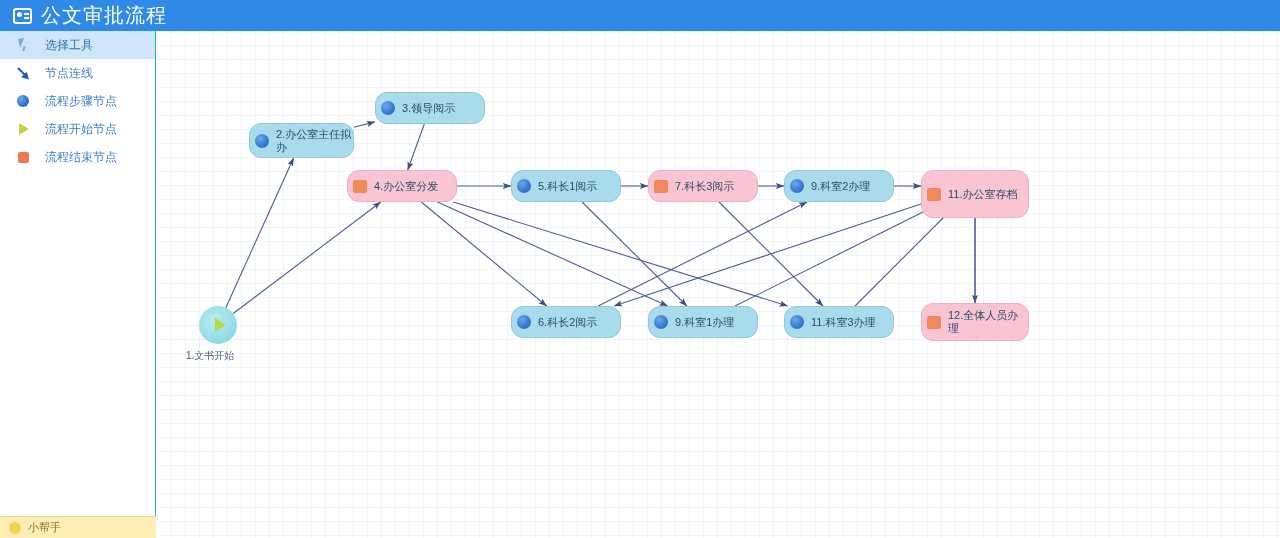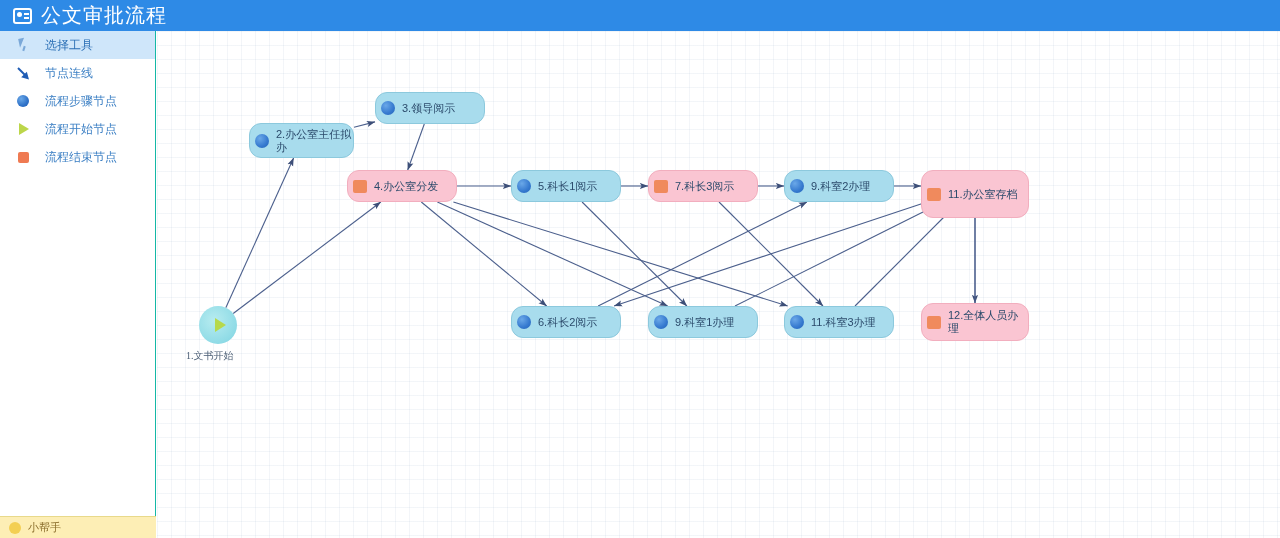--- a/index.html
+++ b/index.html
@@ -248,21 +248,20 @@
     border-left: 11px solid #b6d94c;
     border-top: 7px solid transparent;
     border-bottom: 7px solid transparent;
     margin-left: 4px;
   }
   .start-caption {
     position: absolute;
     font-size: 10px;
     color: #4a5d74;
     white-space: nowrap;
-    font-family: Liberation Serif, serif;
   }
 </style>
 </head>
 <body>
 
 <div id="app">
 
   <div id="titlebar">
     <span class="tb-icon"></span>
     <span class="tb-title">公文审批流程</span>

